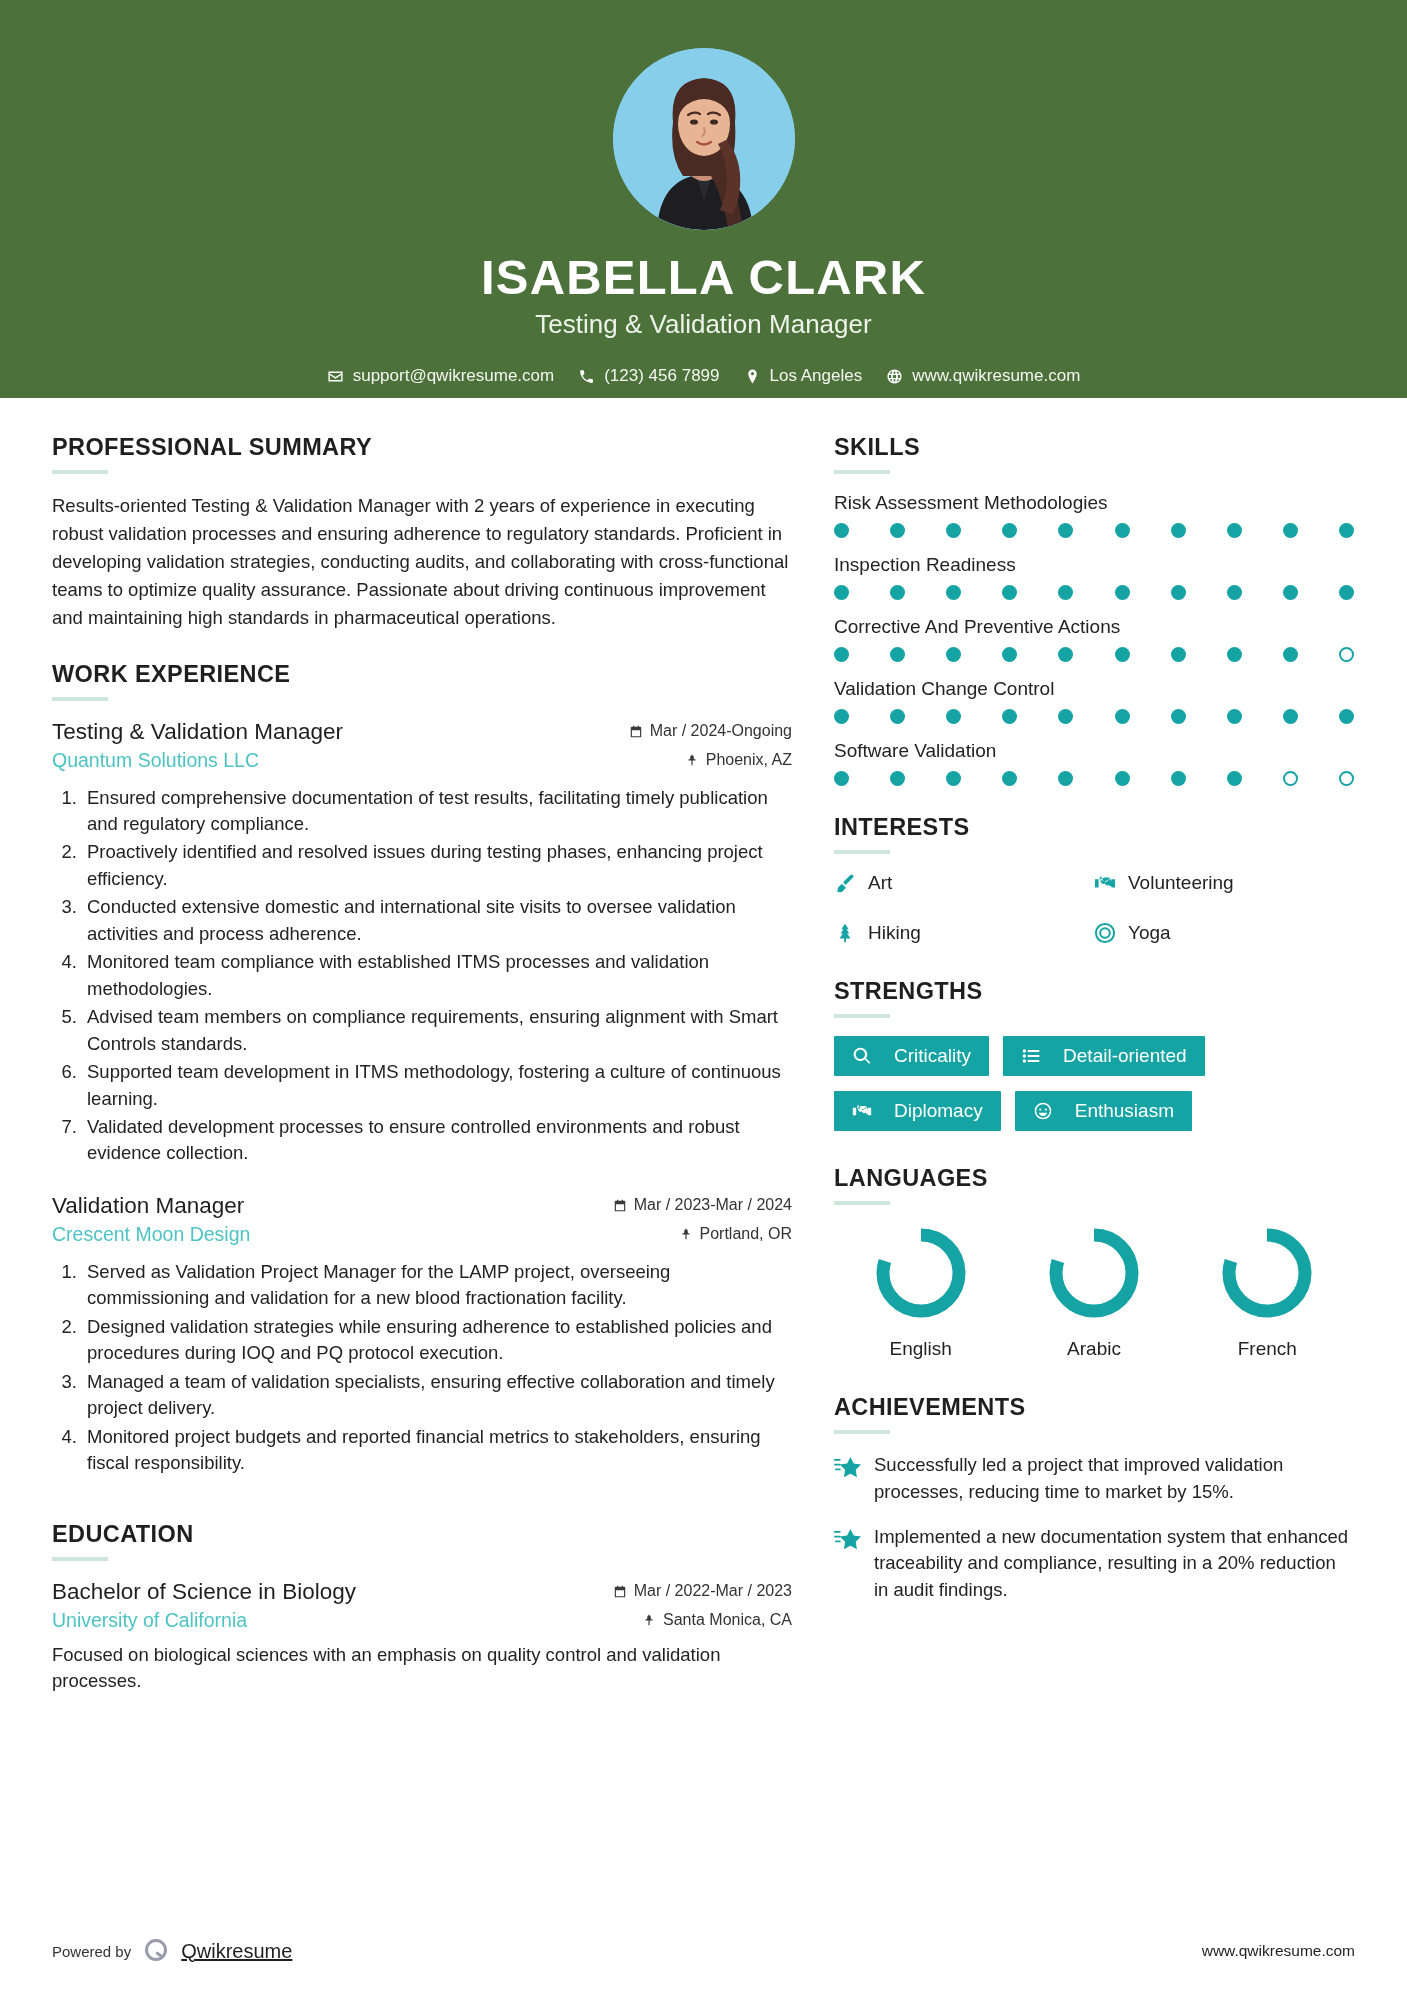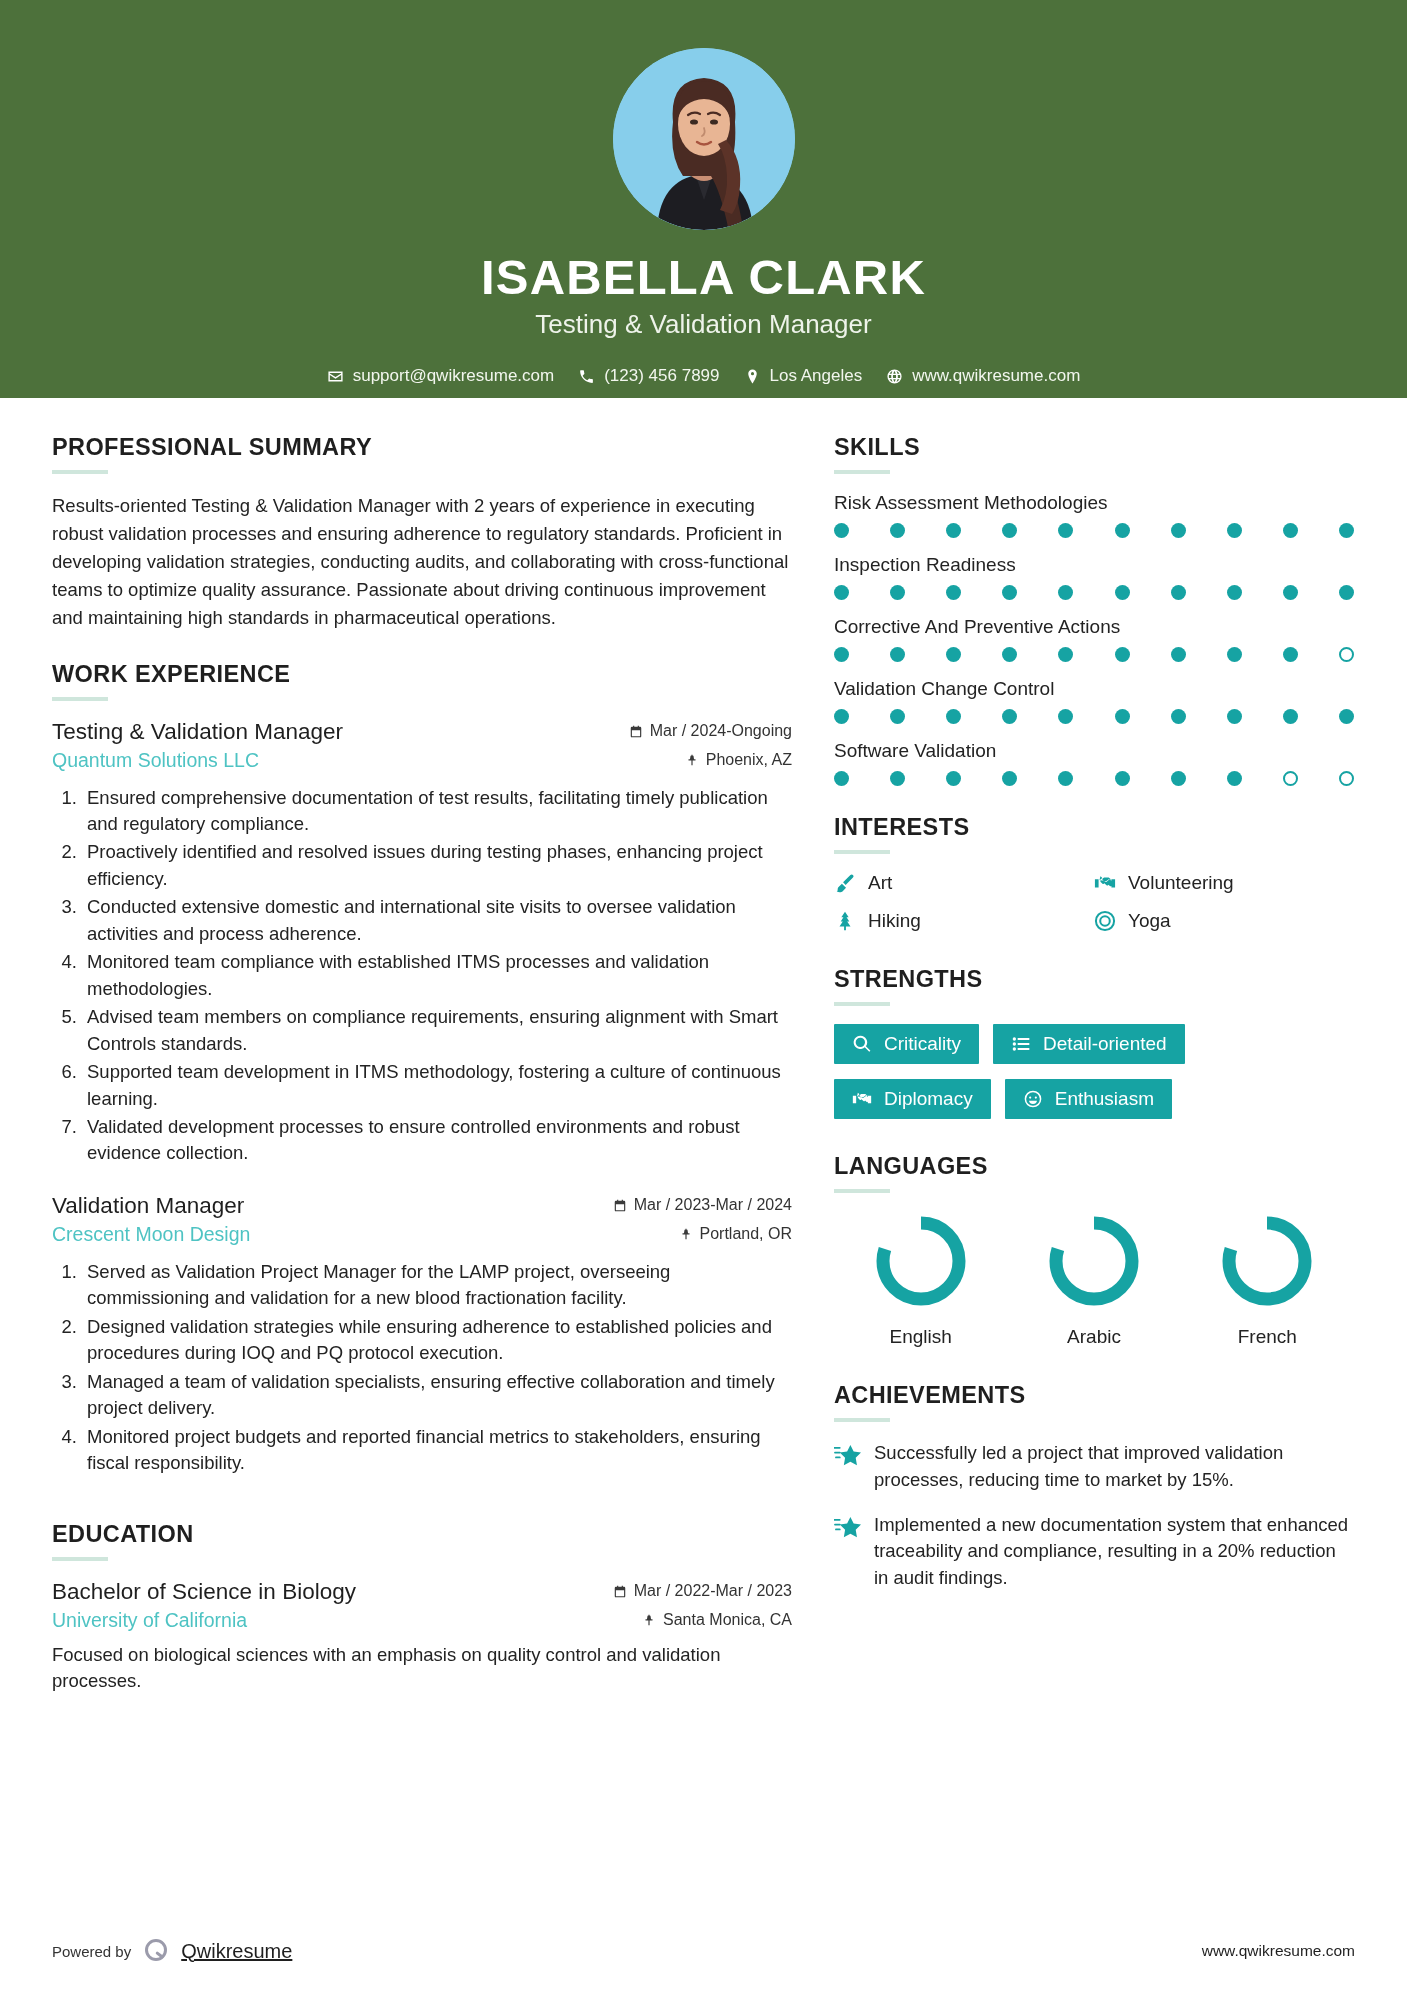--- a/index.html
+++ b/index.html
@@ -114,35 +114,35 @@
 
   
   .skill-row { margin-bottom: 16px; }
   .skill-name { font-size: 19px; color: #232323; margin-bottom: 9px; }
   .dots { display: flex; justify-content: space-between; width: 100%; }
   .dot { width: 15px; height: 15px; border-radius: 50%; }
   .dot.on  { background: #16A3A3; }
   .dot.off { background: transparent; border: 2.3px solid #16A3A3; }
 
   
-  .interest-grid { display: grid; grid-template-columns: 1fr 1fr; row-gap: 16px; }
+  .interest-grid { display: grid; grid-template-columns: 1fr 1fr; row-gap: 28px; }
   .interest { display: flex; align-items: center; gap: 12px; font-size: 19px; color: #232323; }
   .interest .ii { width: 22px; height: 22px; display:flex; align-items:center; justify-content:center; }
   .interest .ii svg { width:100%; height:100%; fill:#16A3A3; }
 
   
   .strength-grid { display: flex; flex-wrap: wrap; gap: 15px 14px; }
   .chip {
     background: #16A3A3;
     color: #ffffff;
     font-size: 19px;
     padding: 9px 18px;
     display: inline-flex;
     align-items: center;
-    gap: 12px;
+    gap: 22px;
     border-radius: 1px;
   }
   .chip .ci2 { width:20px; height:20px; display:flex; }
   .chip .ci2 svg { width:100%; height:100%; fill:#ffffff; }
 
   
   .lang-grid { display: flex; gap: 0; }
   .lang { flex: 1; display:flex; flex-direction: column; align-items: center; }
   .lang .donut { width: 100px; height: 100px; }
   .lang-name { font-size: 19px; color: #232323; margin-top: 15px; }

